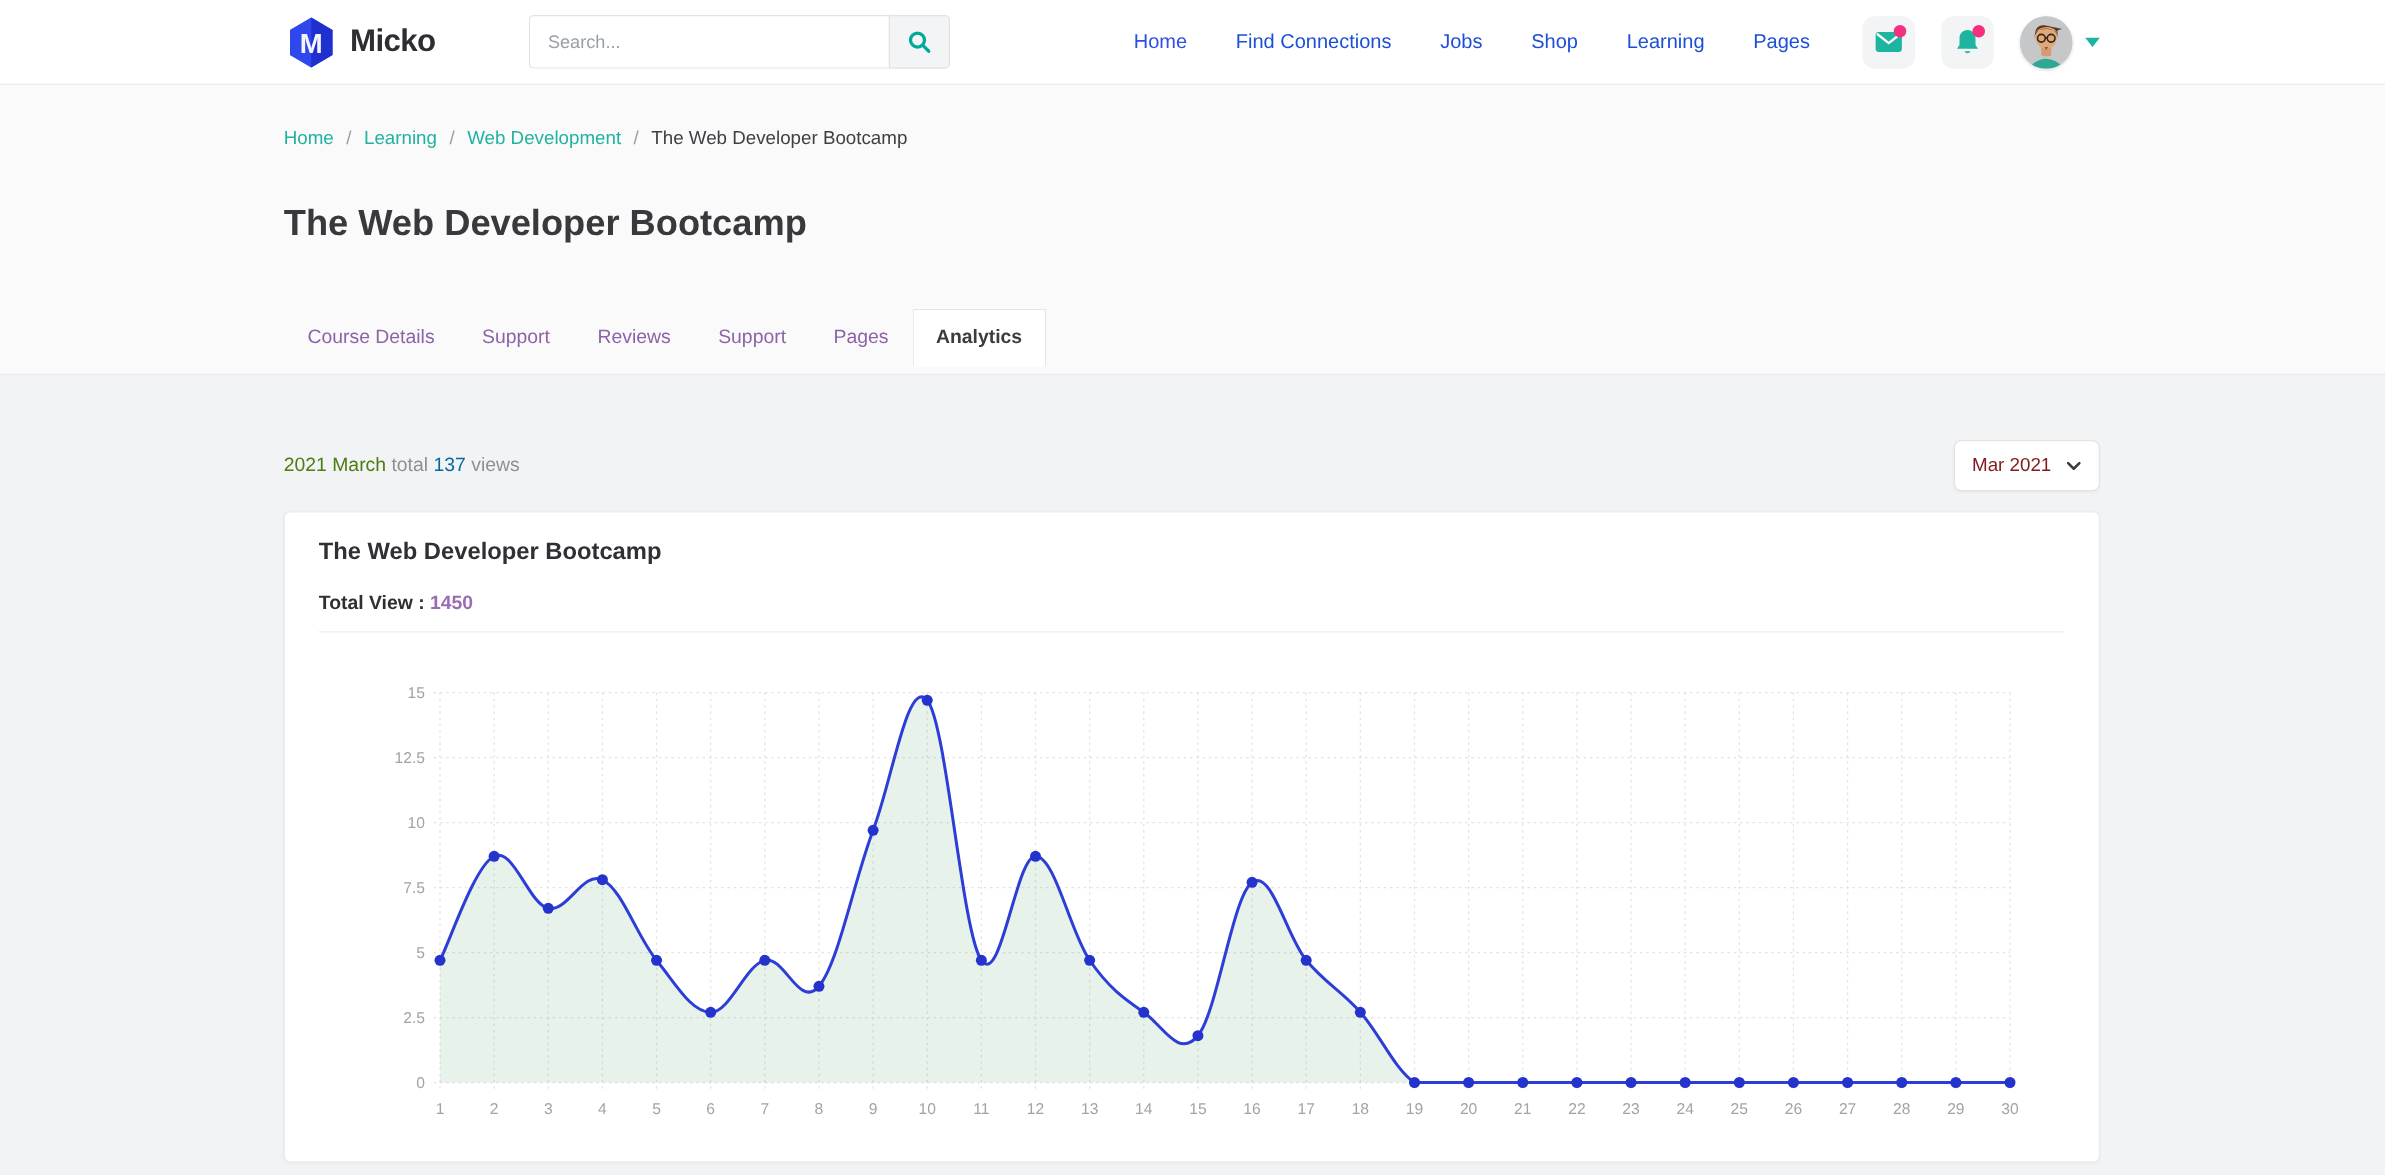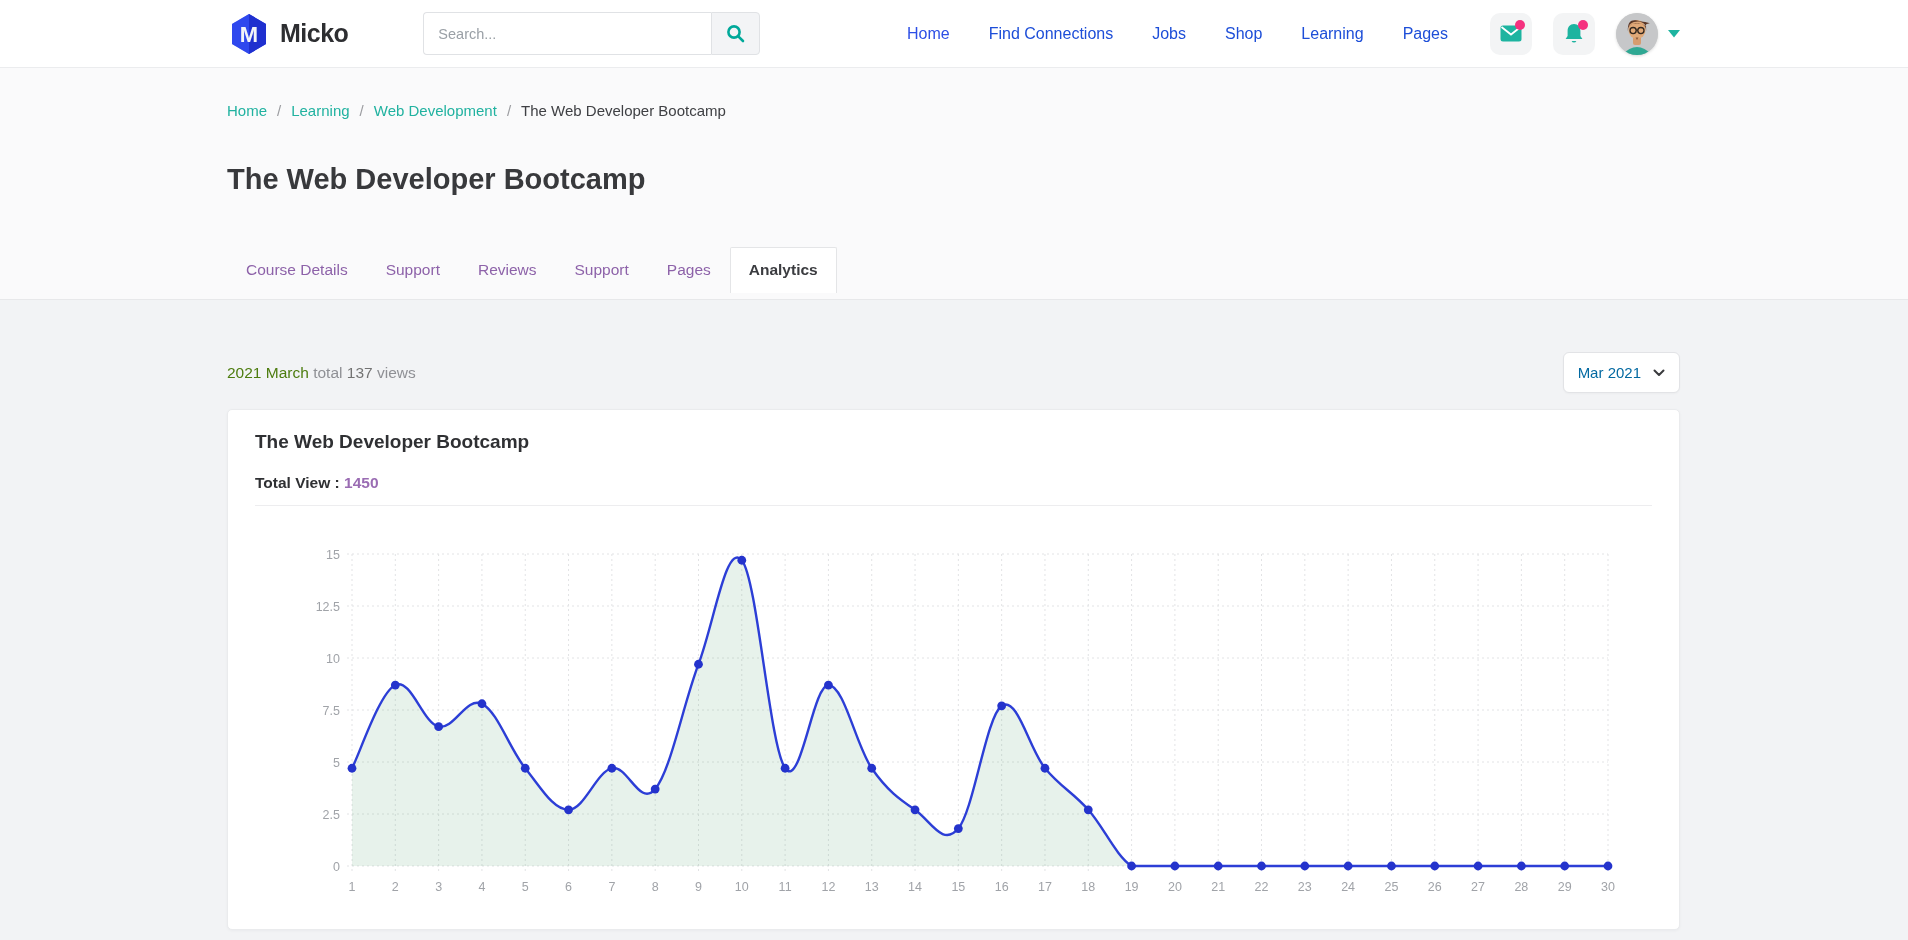--- a/index.html
+++ b/index.html
@@ -61,25 +61,25 @@
   .tab.active {
     background: #fff; border-color: #e4e5e7; color: #3b3c40; font-weight: 700;
     border-radius: 2px 2px 0 0;
   }
   
   .content { padding: 0 228px 0 227px; }
   .meta-row { margin-top: 52px; display: flex; align-items: center; justify-content: space-between; }
   .meta-text { font-size: 15.5px; }
   .meta-period { color: #4d7c0f; font-weight: 400; }
   .meta-filler { color: #8f9095; }
-  .meta-count { color: #737373; }
+  .meta-count { color: #0369a1; }
   .month-select {
     height: 41px; background: #fff; border: 1px solid #e2e3e6; border-radius: 6px;
     display: flex; align-items: center; gap: 12px; padding: 0 14px; cursor: pointer;
-    font-size: 15px; color: #0369a1; box-shadow: 0 1px 2px rgba(0,0,0,.03);
+    font-size: 15px; color: #7f1d1d; box-shadow: 0 1px 2px rgba(0,0,0,.03);
   }
   .card {
     margin-top: 16px; background: #fff; border: 1px solid #eaebed; border-radius: 5px;
     height: 521px; box-shadow: 0 1px 3px rgba(20,20,40,.04); overflow: hidden;
   }
   .card-header { padding: 21px 27px 0 27px; }
   .card-title { font-size: 19px; font-weight: 700; color: #2f3033; }
   .card-subrow { margin-top: 21px; padding-bottom: 13px; font-size: 15.5px; font-weight: 700;
     color: #2f3033; border-bottom: 1px solid #ededef; }
   .total-value { color: #9a6cb3; }

